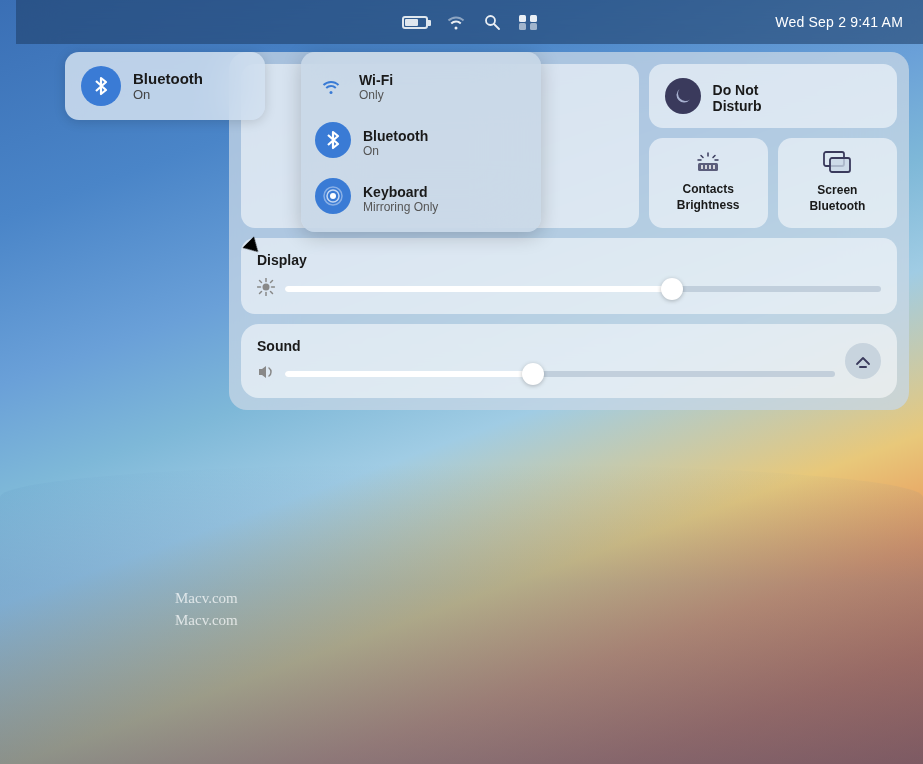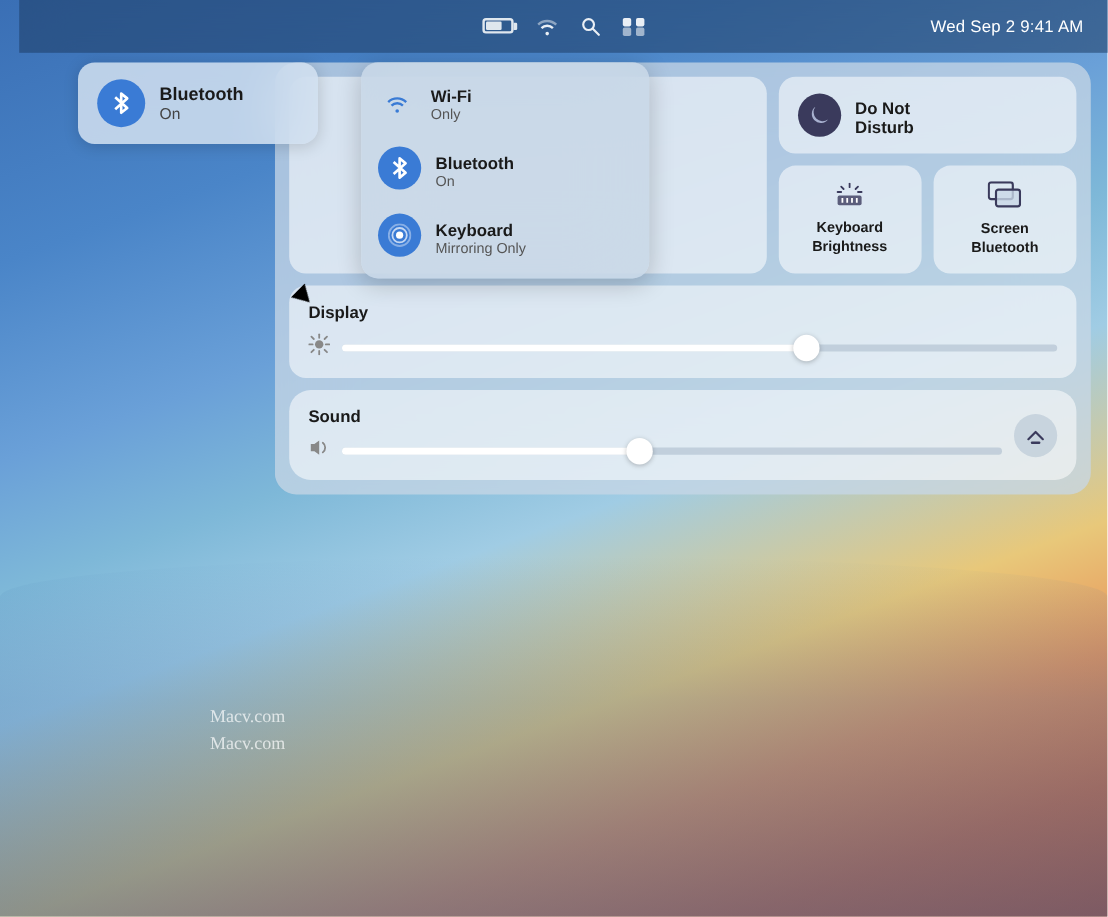--- a/index.html
+++ b/index.html
@@ -540,21 +540,21 @@
               <line x1="16" y1="13" x2="16" y2="17" stroke="white" stroke-width="1.5"></line>
               <line x1="20" y1="13" x2="20" y2="17" stroke="white" stroke-width="1.5"></line>
 
               <line x1="14" y1="1" x2="14" y2="4" stroke="#3a3a5c" stroke-width="1.5" stroke-linecap="round"></line>
               <line x1="7" y1="3.5" x2="9" y2="5.5" stroke="#3a3a5c" stroke-width="1.5" stroke-linecap="round"></line>
               <line x1="21" y1="3.5" x2="19" y2="5.5" stroke="#3a3a5c" stroke-width="1.5" stroke-linecap="round"></line>
               <line x1="4" y1="8" x2="7" y2="8" stroke="#3a3a5c" stroke-width="1.5" stroke-linecap="round"></line>
               <line x1="24" y1="8" x2="21" y2="8" stroke="#3a3a5c" stroke-width="1.5" stroke-linecap="round"></line>
             </svg>
           </div>
-          <div class="small-tile-label">Keyboard
+          <div class="small-tile-label">Contacts
 Brightness</div>
         </div>
 
         <div class="small-tile">
           <div class="small-tile-icon">
             <svg width="28" height="24" viewBox="0 0 28 24" fill="none" class="icon-svg">
 
               <rect x="1" y="1" width="20" height="14" rx="2" fill="none" stroke="#3a3a5c" stroke-width="1.8"></rect>
 
               <rect x="7" y="7" width="20" height="14" rx="2" fill="rgba(200,215,230,0.8)" stroke="#3a3a5c" stroke-width="1.8"></rect>

